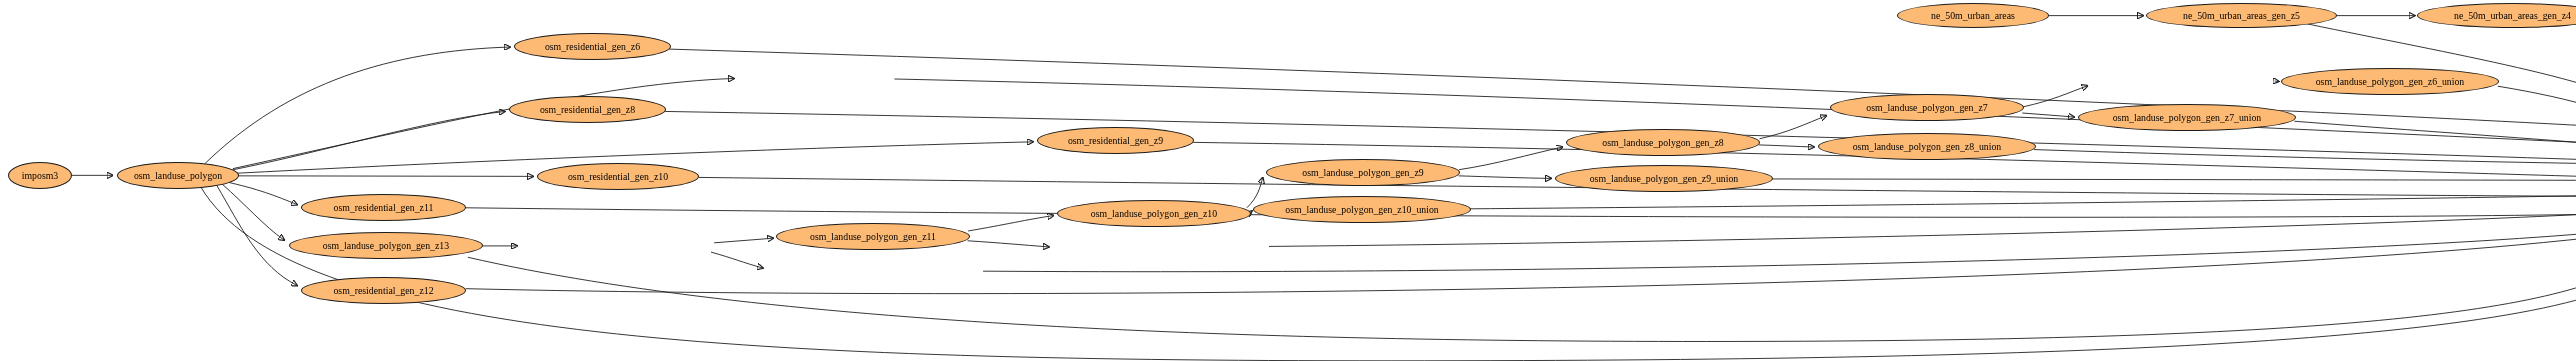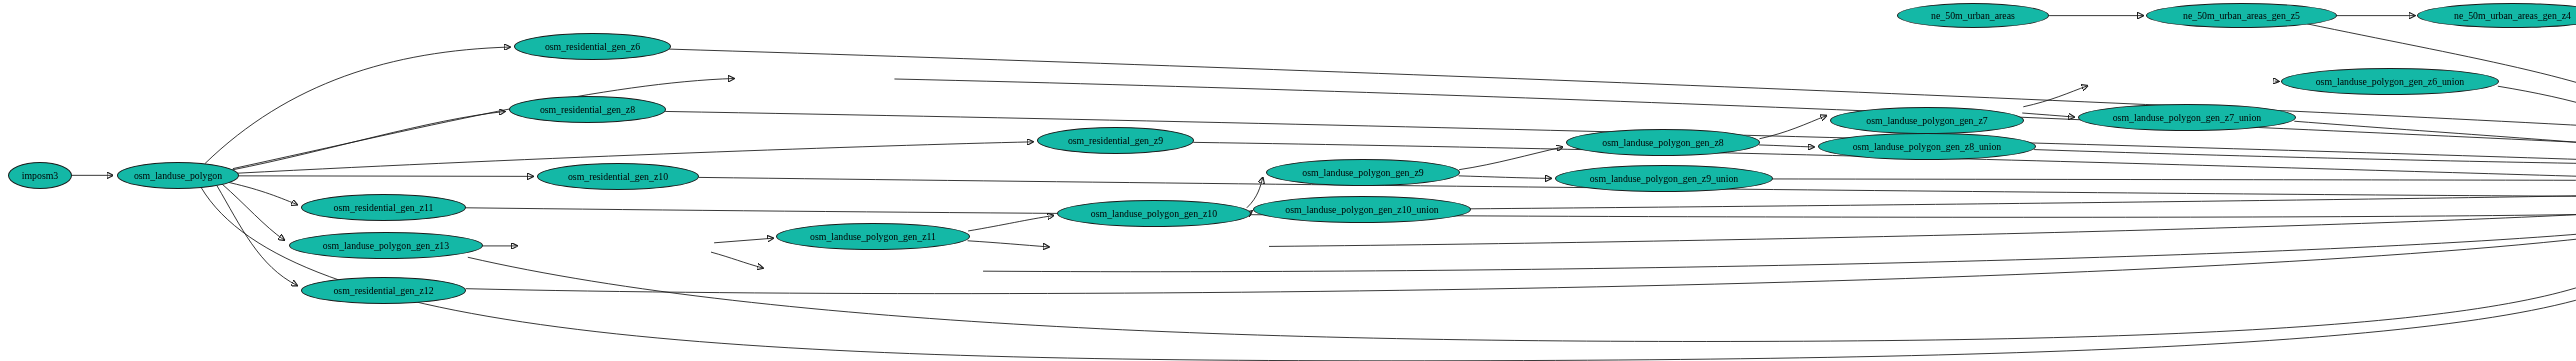--- a/index.html
+++ b/index.html
@@ -9,21 +9,21 @@
     height:362px;
     background:#ffffff;
     font-family:"Liberation Serif","DejaVu Serif",serif;
     overflow:hidden;
   }
   .edges{position:absolute;left:0;top:0;width:2741px;height:362px;}
   .edges path, .edges line{fill:none;stroke:#1c1c1c;stroke-width:1.7;}
   .node{
     position:absolute;
     display:flex;align-items:center;justify-content:center;
-    background:#14b8a6;
+    background:#fdba74;
     border:0.9px solid #1c1c1c;
     border-radius:50%;
     font-size:9.8px;color:#000;
     white-space:nowrap;
     box-sizing:border-box;
     z-index:2;
   }
 </style>
 </head>
 <body>
@@ -121,21 +121,21 @@
     </div>
   <div class="node" style="left:1057px;top:200px;width:194px;height:27px">
       <span>osm_landuse_polygon_gen_z10</span>
     </div>
   <div class="node" style="left:1266px;top:159px;width:194px;height:27px">
       <span>osm_landuse_polygon_gen_z9</span>
     </div>
   <div class="node" style="left:1566px;top:129px;width:194px;height:27px">
       <span>osm_landuse_polygon_gen_z8</span>
     </div>
-  <div class="node" style="left:1830px;top:107px;width:194px;height:27px">
+  <div class="node" style="left:1830px;top:94px;width:194px;height:27px">
       <span>osm_landuse_polygon_gen_z7</span>
     </div>
 
   <div class="node" style="left:1253px;top:196px;width:218px;height:27px">
       <span>osm_landuse_polygon_gen_z10_union</span>
     </div>
   <div class="node" style="left:1555px;top:165px;width:218px;height:27px">
       <span>osm_landuse_polygon_gen_z9_union</span>
     </div>
   <div class="node" style="left:1818px;top:133px;width:218px;height:27px">

